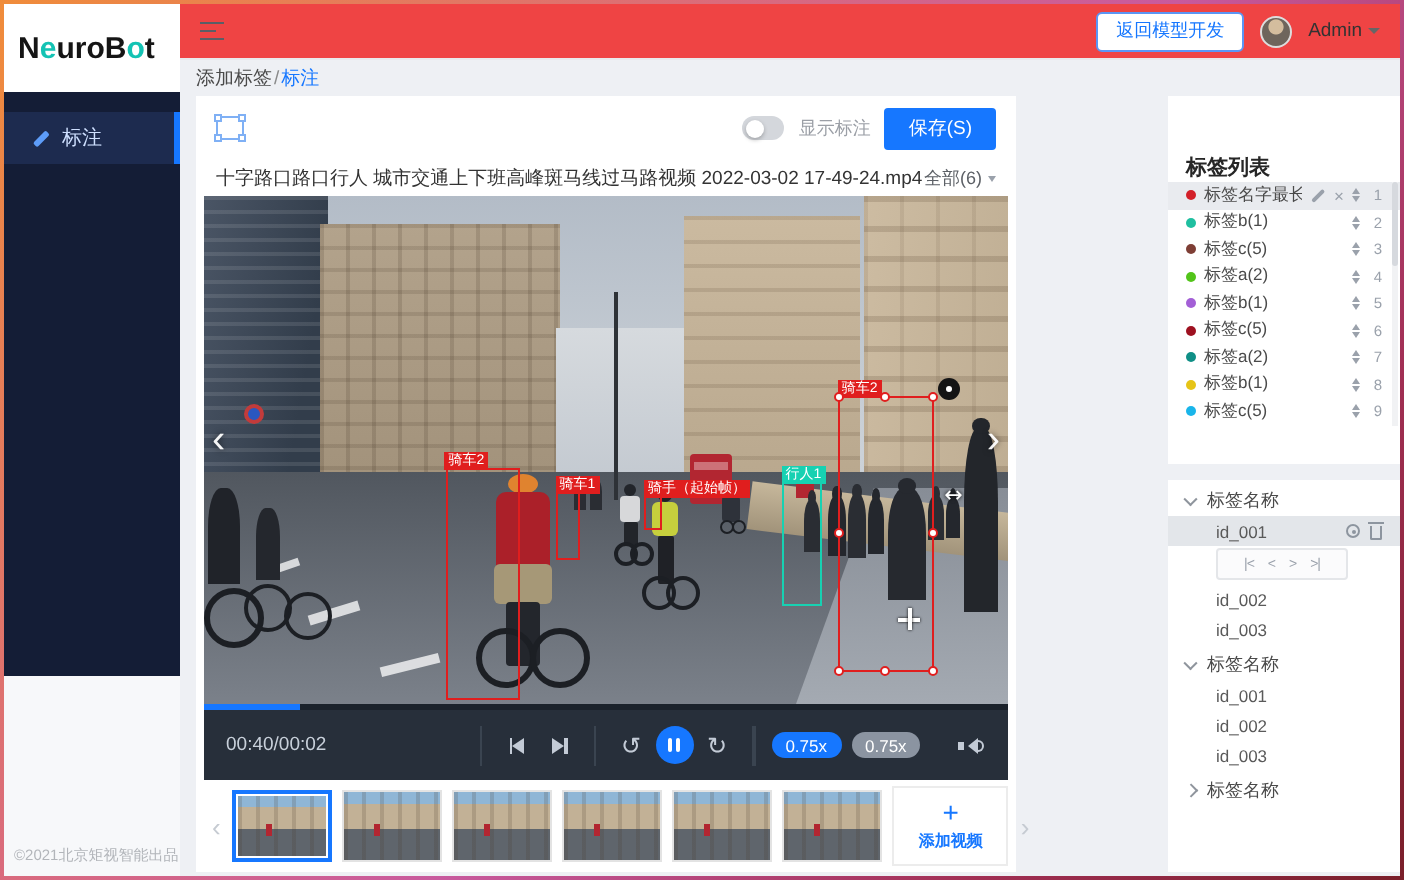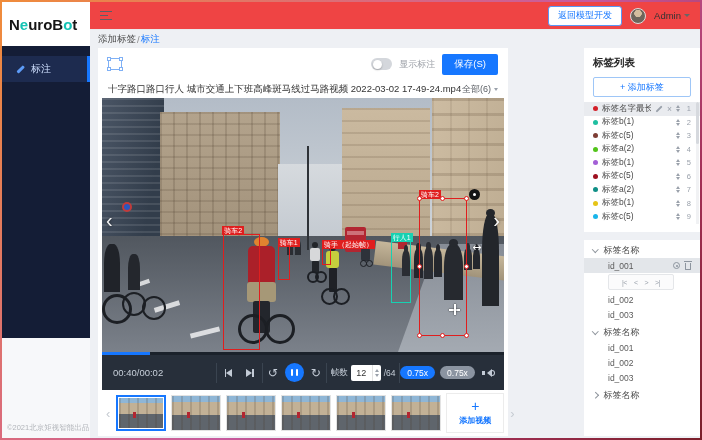--- a/index.html
+++ b/index.html
@@ -126,21 +126,21 @@
   .thumb{width:50px;height:36px;border:1px solid #e3e3e3;cursor:pointer;flex:0 0 auto;}
   .thumb.selected{border:2px solid #1677ff;padding:1px;background:#fff;}
   .thumb-img{width:100%;height:100%;background:repeating-linear-gradient(90deg,rgba(70,55,40,.18) 0 2px,transparent 2px 9px),linear-gradient(180deg,#8fb6d6 0 18%,#c2b196 18% 55%,#5f656c 55% 100%);position:relative;}
   .thumb-img::after{content:'';position:absolute;left:30%;top:48%;width:3px;height:6px;background:#b22631;}
   .add-tile{width:58px;height:40px;border:1px solid #ececec;display:flex;flex-direction:column;align-items:center;justify-content:center;color:#1677ff;cursor:pointer;flex:0 0 auto;}
   .add-plus{font-size:14px;line-height:13px;} .add-txt{font-size:8px;margin-top:2px;font-weight:bold;}
 
   
   .rcard{position:absolute;left:582px;width:116px;background:#fff;}
   .rc1{top:46px;height:184px;} .rc2{top:238px;height:196px;}
-  .rc-title{font-size:10.5px;font-weight:bold;color:#262626;padding:8px 9px 0;}
+  .rc-title{font-size:10.5px;font-weight:bold;color:#262626;padding:8px 9px 0;margin-top:21px;}
   .add-label-btn{margin:7px 9px 5px;height:20px;border:1px solid #9ec6f7;border-radius:2px;background:#fff;color:#1677ff;font-size:9px;display:flex;align-items:center;justify-content:center;cursor:pointer;width:calc(100% - 18px);}
   .label-list{position:relative;}
   .label-row{height:13.5px;padding:0 9px;display:flex;align-items:center;gap:4px;font-size:8.5px;color:#4a4a4a;cursor:pointer;}
   .label-row.selected{background:#e9ebef;}
   .dot{width:5px;height:5px;border-radius:50%;flex:0 0 auto;}
   .l-name{flex:1;white-space:nowrap;overflow:hidden;}
   .x-icon{font-size:8.5px;color:#9aa1ab;line-height:8px;cursor:pointer;}
   .edit-icon{width:8px;height:8px;position:relative;cursor:pointer;}
   .edit-icon::before{content:'';position:absolute;left:0;top:3px;width:8px;height:1.8px;background:#9aa1ab;transform:rotate(-45deg);border-radius:1px;}
   .sort-icon{display:flex;flex-direction:column;gap:1px;cursor:pointer;}
@@ -332,31 +332,20 @@
         <div class="cdiv"></div>
         <div class="c-trans">
           <span class="loop">↺</span>
           <span class="pause">
                 <i></i>
                 <i></i>
               </span>
           <span class="loop">↻</span>
         </div>
         <div class="cdiv"></div>
-        <div class="c-frame">
-          <span>帧数</span>
-          <span class="f-input">
-            <span class="f-val">12</span>
-            <span class="f-spin">
-                  <i class="sp-up"></i>
-                  <i class="sp-dn"></i>
-                </span>
-          </span>
-          <span>/64</span>
-        </div>
         <div class="cdiv"></div>
         <div class="c-speed">
           <span class="pill on">0.75x</span>
           <span class="pill off">0.75x</span>
         </div>
         <div class="c-vol">
               <span class="vol">
                 <i></i>
               </span>
             </div>
@@ -388,21 +377,20 @@
       <div class="add-tile">
         <span class="add-plus">+</span>
         <span class="add-txt">添加视频</span>
       </div>
       <span class="fs-ch" style="margin-left:auto;">›</span>
     </div>
   </div>
 
   <div class="rcard rc1">
     <div class="rc-title">标签列表</div>
-    <button class="add-label-btn">+ 添加标签</button>
     <div class="label-list">
 
     <div class="label-row selected">
             <span class="dot" style="background: rgb(211, 32, 41);"></span>
             <span class="l-name">标签名字最长数...</span>
             <span class="edit-icon"></span>
             <span class="x-icon">×</span>
             <span class="sort-icon">
               <i class="sp-up"></i>
               <i class="sp-dn"></i>

